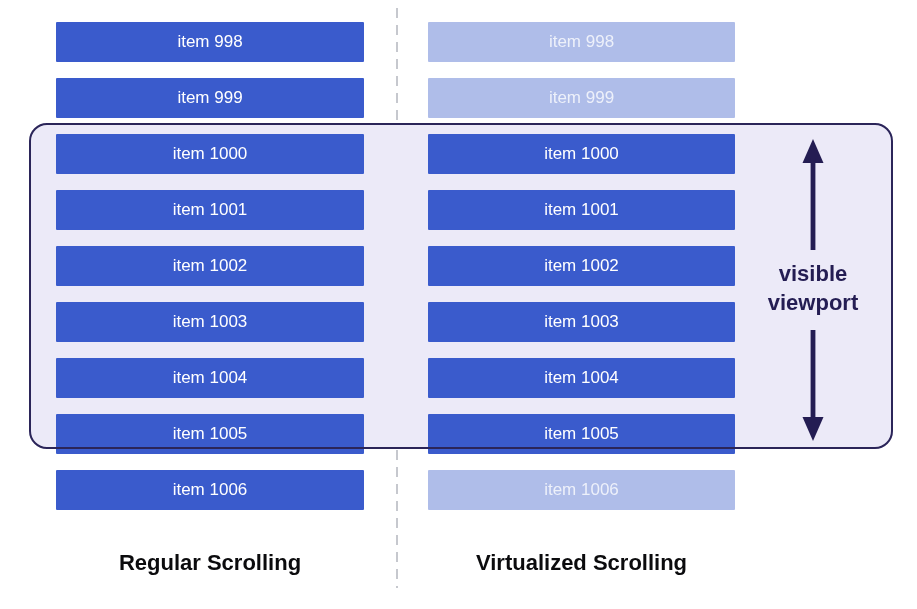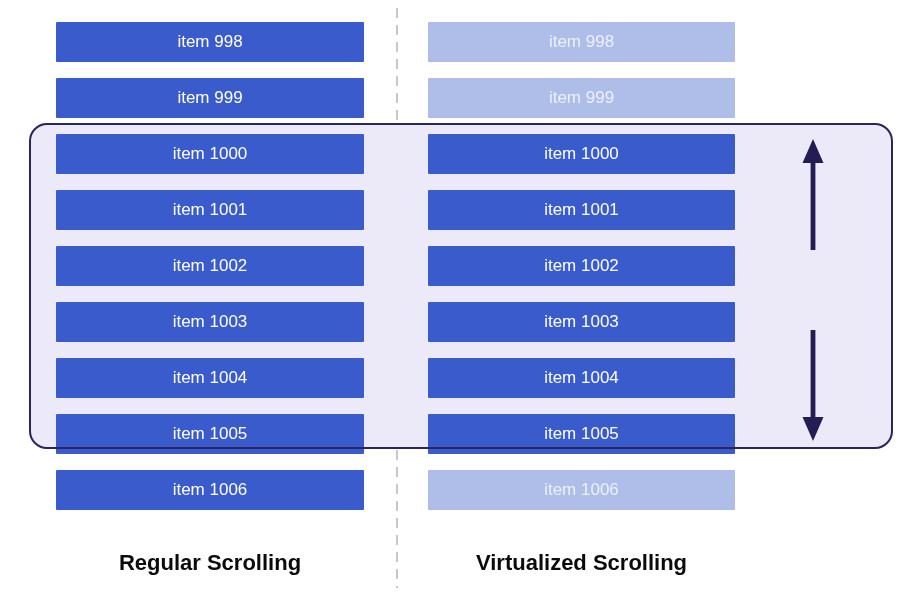--- a/index.html
+++ b/index.html
@@ -142,20 +142,21 @@
       <div class="bar">item 1004</div>
       <div class="bar">item 1005</div>
       <div class="bar bar-virtualized">item 1006</div>
     </div>
 
   <svg class="arrow arrow-up" width="28" height="112" viewBox="0 0 28 112">
     <polygon points="14,1 24.5,25 3.5,25" fill="currentColor"></polygon>
     <rect x="11.6" y="20" width="4.8" height="92" fill="currentColor"></rect>
   </svg>
 
+  <div class="viewport-label">visible viewport</div>
 
   <svg class="arrow arrow-down" width="28" height="112" viewBox="0 0 28 112">
     <rect x="11.6" y="0" width="4.8" height="92" fill="currentColor"></rect>
     <polygon points="14,111 24.5,87 3.5,87" fill="currentColor"></polygon>
   </svg>
 
   <div class="viewport-outline"></div>
 
   <div class="caption caption-right">Virtualized Scrolling</div>
 

